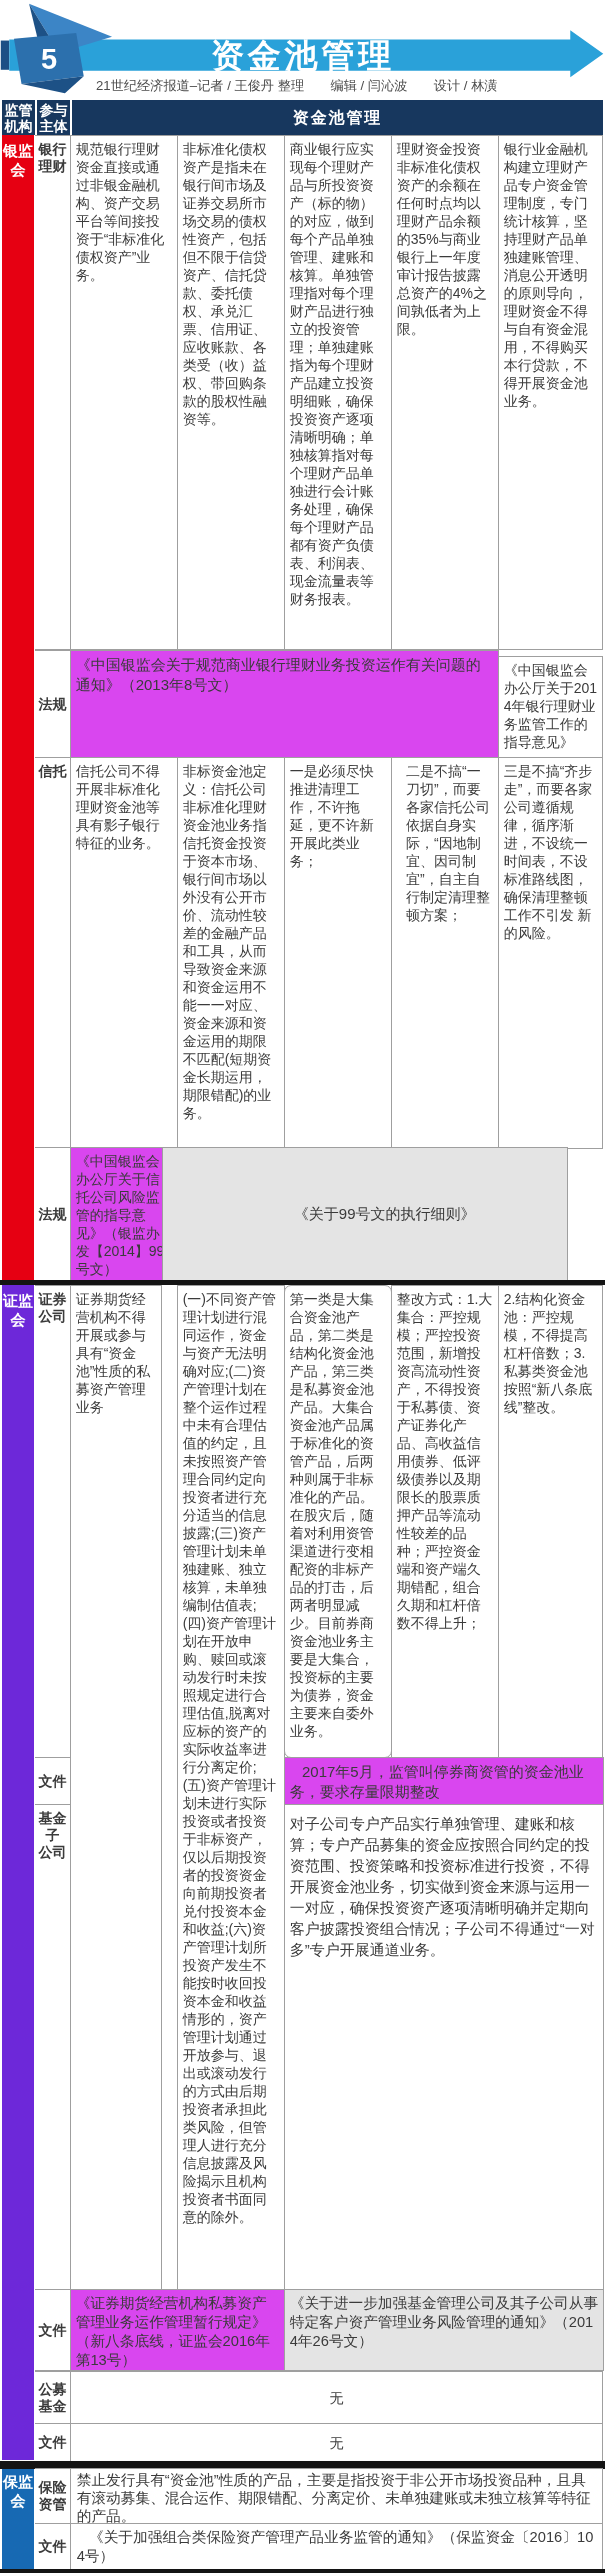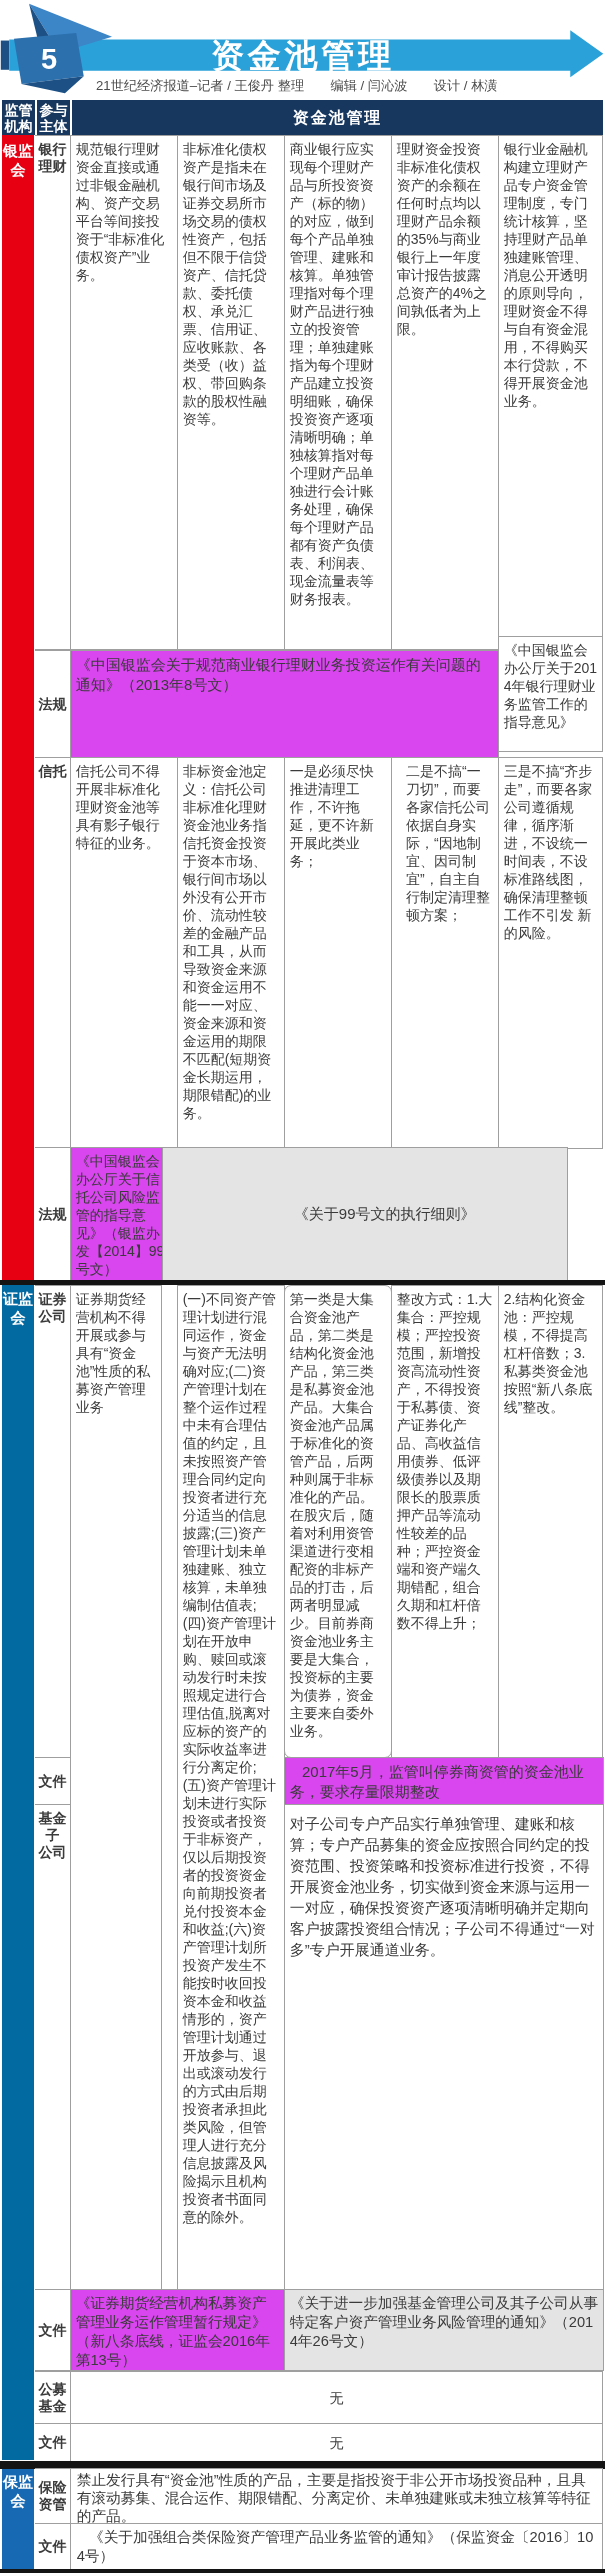--- a/index.html
+++ b/index.html
@@ -46,21 +46,21 @@
     display:flex;justify-content:center;text-align:center;
     white-space:pre-line;padding:4.7px 1.9px;word-break:break-all;
   }
   .ptop{align-items:flex-start;}
   .pmid{align-items:center;}
   .regcol{
     color:#ffffff;font-size:15px;font-weight:bold;line-height:19px;
     text-align:center;white-space:pre-line;padding-top:5.7px;word-break:break-all;
   }
   .reg-red{background:#e60012;}
-  .reg-gold{background:#0369a1;font-family:Liberation Mono, monospace;}
+  .reg-gold{background:#6d28d9;}
   .reg-blue{background:#1769b3;font-family:Liberation Mono, monospace;}
   .divider{background:#141414;left:0;width:605px;}
   .indent1{text-indent:12.3px;}
 </style>
 </head>
 <body>
 
 <svg class="abs banner-svg" viewBox="0 0 640 105" xmlns="http://www.w3.org/2000/svg">
   <rect x="0" y="43" width="9" height="31" fill="#1d4f85"></rect>
   <polygon points="9,42 604,42 604,32 639,57 604,82 604,75 9,75" fill="#2aa1d9"></polygon>
@@ -89,21 +89,21 @@
 <div class="abs plabel ptop" style="left:35px;top:135px;width:36px;height:515px;">银行
 理财</div>
 <div class="abs cell" style="left:70px;top:135px;width:108px;height:515px;">规范银行理财资金直接或通过非银金融机构、资产交易平台等间接投资于“非标准化债权资产”业务。</div>
 <div class="abs cell" style="left:177px;top:135px;width:108px;height:515px;">非标准化债权资产是指未在银行间市场及证券交易所市场交易的债权性资产，包括但不限于信贷资产、信托贷款、委托债权、承兑汇票、信用证、应收账款、各类受（收）益权、带回购条款的股权性融资等。</div>
 <div class="abs cell" style="left:284px;top:135px;width:108px;height:515px;">商业银行应实现每个理财产品与所投资资产（标的物）的对应，做到每个产品单独管理、建账和核算。单独管理指对每个理财产品进行独立的投资管理；单独建账指为每个理财产品建立投资明细账，确保投资资产逐项清晰明确；单独核算指对每个理财产品单独进行会计账务处理，确保每个理财产品都有资产负债表、利润表、现金流量表等财务报表。</div>
 <div class="abs cell" style="left:391px;top:135px;width:109px;height:515px;">理财资金投资非标准化债权资产的余额在任何时点均以理财产品余额的35%与商业银行上一年度审计报告披露总资产的4%之间孰低者为上限。</div>
 <div class="abs cell" style="left:498px;top:135px;width:105px;height:515px;">银行业金融机构建立理财产品专户资金管理制度，专门统计核算，坚持理财产品单独建账管理、消息公开透明的原则导向，理财资金不得与自有资金混用，不得购买本行贷款，不得开展资金池业务。</div>
 
 <div class="abs plabel pmid" style="left:35px;top:650px;width:36px;height:108px;">法规</div>
 <div class="abs cell grey" style="left:70px;top:650px;width:429px;height:108px;font-size:15px;line-height:20px;">《中国银监会关于规范商业银行理财业务投资运作有关问题的通知》（2013年8号文）</div>
-<div class="abs cell" style="left:498px;top:636px;width:105px;height:116px;">《中国银监会办公厅关于2014年银行理财业务监管工作的指导意见》</div>
+<div class="abs cell" style="left:498px;top:656px;width:105px;height:116px;">《中国银监会办公厅关于2014年银行理财业务监管工作的指导意见》</div>
 
 <div class="abs plabel ptop" style="left:35px;top:757px;width:36px;height:392px;">信托</div>
 <div class="abs cell" style="left:70px;top:757px;width:108px;height:392px;">信托公司不得开展非标准化理财资金池等具有影子银行特征的业务。</div>
 <div class="abs cell" style="left:177px;top:757px;width:108px;height:392px;">非标资金池定义：信托公司非标准化理财资金池业务指信托资金投资于资本市场、银行间市场以外没有公开市价、流动性较差的金融产品和工具，从而导致资金来源和资金运用不能一一对应、资金来源和资金运用的期限不匹配(短期资金长期运用，期限错配)的业务。</div>
 <div class="abs cell" style="left:284px;top:757px;width:108px;height:392px;">一是必须尽快推进清理工作，不许拖延，更不许新开展此类业务；</div>
 <div class="abs cell" style="left:391px;top:757px;width:109px;height:392px;padding-left:14px;">二是不搞“一刀切”，而要各家信托公司依据自身实际，“因地制宜、因司制宜”，自主自行制定清理整顿方案；</div>
 <div class="abs cell" style="left:498px;top:757px;width:105px;height:392px;">三是不搞“齐步走”，而要各家公司遵循规律，循序渐进，不设统一时间表，不设标准路线图，确保清理整顿工作不引发 新的风险。</div>
 
 <div class="abs plabel pmid" style="left:35px;top:1147px;width:36px;height:134px;">法规</div>
 <div class="abs cell grey" style="left:70px;top:1147px;width:108px;height:134px;">《中国银监会办公厅关于信托公司风险监管的指导意见》（银监办发【2014】99号文）</div>

